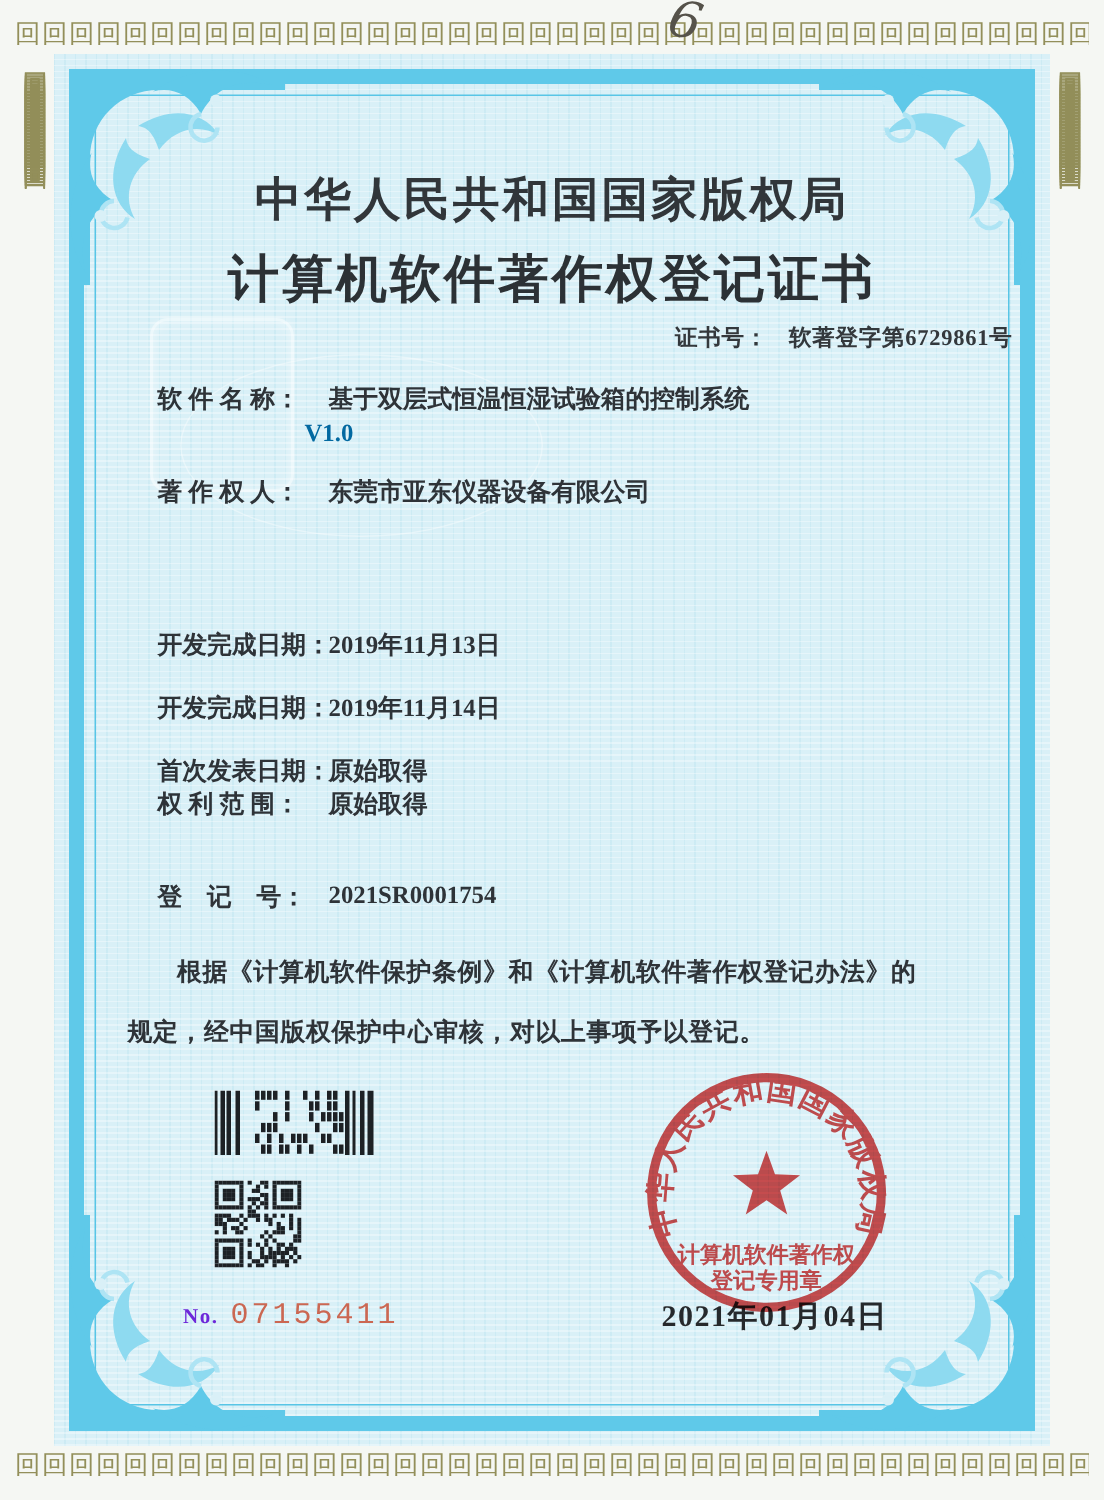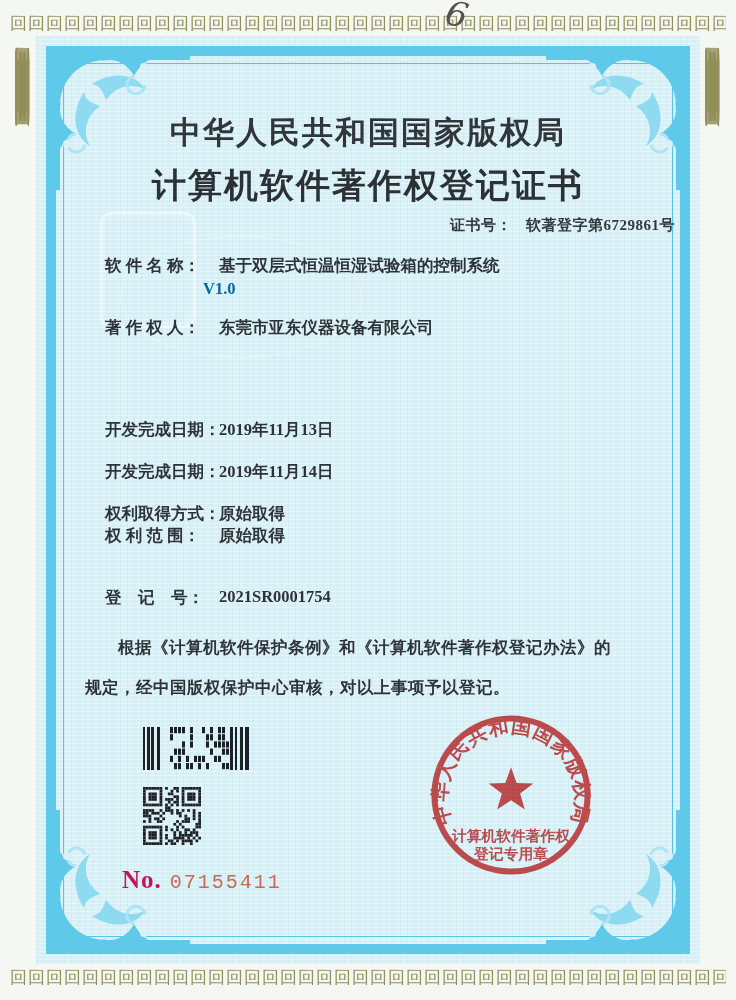--- a/index.html
+++ b/index.html
@@ -52,21 +52,21 @@
   .flabel{display:inline-block;min-width:114px;white-space:pre;}
   .fvalue{position:absolute;left:114px;white-space:pre;font-family:Liberation Serif, serif;}
   .fval2{position:absolute;left:203px;font-weight:bold;font-size:16.5px;color:#0369a1;}
   
   .stmt{position:absolute;left:85px;width:575px;font-size:16.5px;font-weight:bold;
     color:#2e3338;letter-spacing:.5px;white-space:nowrap;}
   
   .barcode{position:absolute;left:143px;top:727px;width:108px;height:43px;}
   .qrcode{position:absolute;left:143px;top:787px;width:58px;height:58px;}
   .serial{position:absolute;left:122px;top:866px;white-space:nowrap;}
-  .serial .no{font-size:25px;font-weight:bold;color:#be185d;letter-spacing:1px;}
+  .serial .no{font-size:14px;font-weight:bold;color:#6d28d9;letter-spacing:1px;}
   .serial .digits{font-family:"Liberation Mono","DejaVu Sans Mono",monospace;
     font-size:20px;color:#cb6752;letter-spacing:2px;margin-left:8px;margin-top:12px;}
   
   .issue-date{position:absolute;left:441px;top:864px;font-size:20px;font-weight:bold;
     color:#26292c;letter-spacing:1px;}
   .seal{position:absolute;left:424px;top:708px;width:174px;height:174px;
     mix-blend-mode:multiply;opacity:.92;}
 </style>
 </head>
 <body>
@@ -150,21 +150,21 @@
   </div>
   <div class="frow" style="top:419px">
     <span class="flabel">开发完成日期：</span>
     <span class="fvalue">2019年11月13日</span>
   </div>
   <div class="frow" style="top:461px">
     <span class="flabel">开发完成日期：</span>
     <span class="fvalue">2019年11月14日</span>
   </div>
   <div class="frow" style="top:503px">
-    <span class="flabel">权利取得方式：</span>
+    <span class="flabel">首次发表日期：</span>
     <span class="fvalue">原始取得</span>
   </div>
   <div class="frow" style="top:525px">
     <span class="flabel">权 利 范 围：</span>
     <span class="fvalue">原始取得</span>
   </div>
   <div class="frow" style="top:587px">
     <span class="flabel">登　记　号：</span>
     <span class="fvalue">2021SR0001754</span>
   </div>
@@ -445,20 +445,21 @@
       <rect x="27.62" y="55.24" width="2.76" height="2.76" fill="#1d2125"></rect>
       <rect x="30.38" y="55.24" width="2.76" height="2.76" fill="#1d2125"></rect>
       <rect x="38.67" y="55.24" width="2.76" height="2.76" fill="#1d2125"></rect>
       <rect x="46.95" y="55.24" width="2.76" height="2.76" fill="#1d2125"></rect>
     </svg>
 
   <div class="serial">
     <span class="no">No.</span><span class="digits">07155411</span>
   </div>
 
+  <div class="issue-date">2021年01月04日</div>
 
   <svg class="seal" viewBox="0 0 200 200">
     <defs>
       <path id="sealArc" d="M32,132 A74,74 0 1 1 168,132" fill="none"></path>
     </defs>
     <circle cx="100" cy="100" r="88" fill="none" stroke="#d84040" stroke-width="7"></circle>
     <text font-size="23" font-weight="bold" fill="#d84040" font-family="Liberation Serif, DejaVu Serif, serif">
       <textPath href="#sealArc" startOffset="0" textLength="290" lengthAdjust="spacing">中华人民共和国国家版权局</textPath>
     </text>
     <polygon points="100,68 93.5,86.1 74.3,86.7 89.5,98.4 84.1,116.8 100,106 115.9,116.8 110.5,98.4 125.7,86.7 106.5,86.1" fill="#d84040"></polygon>

